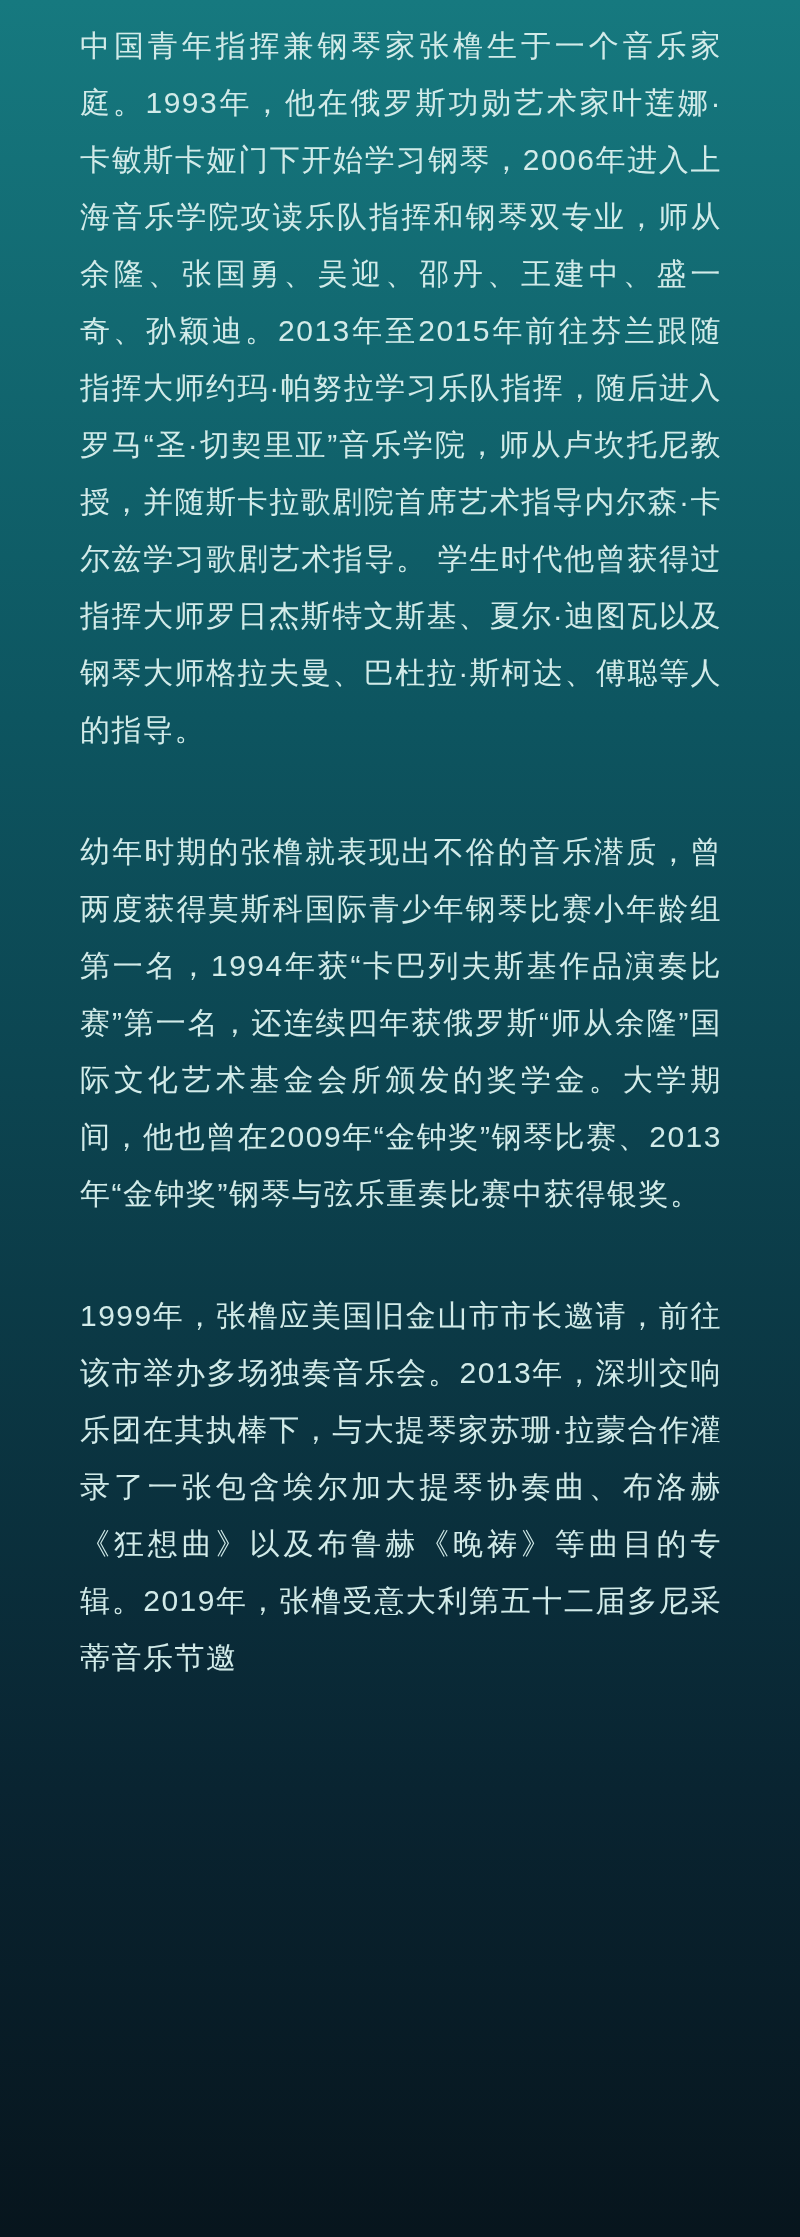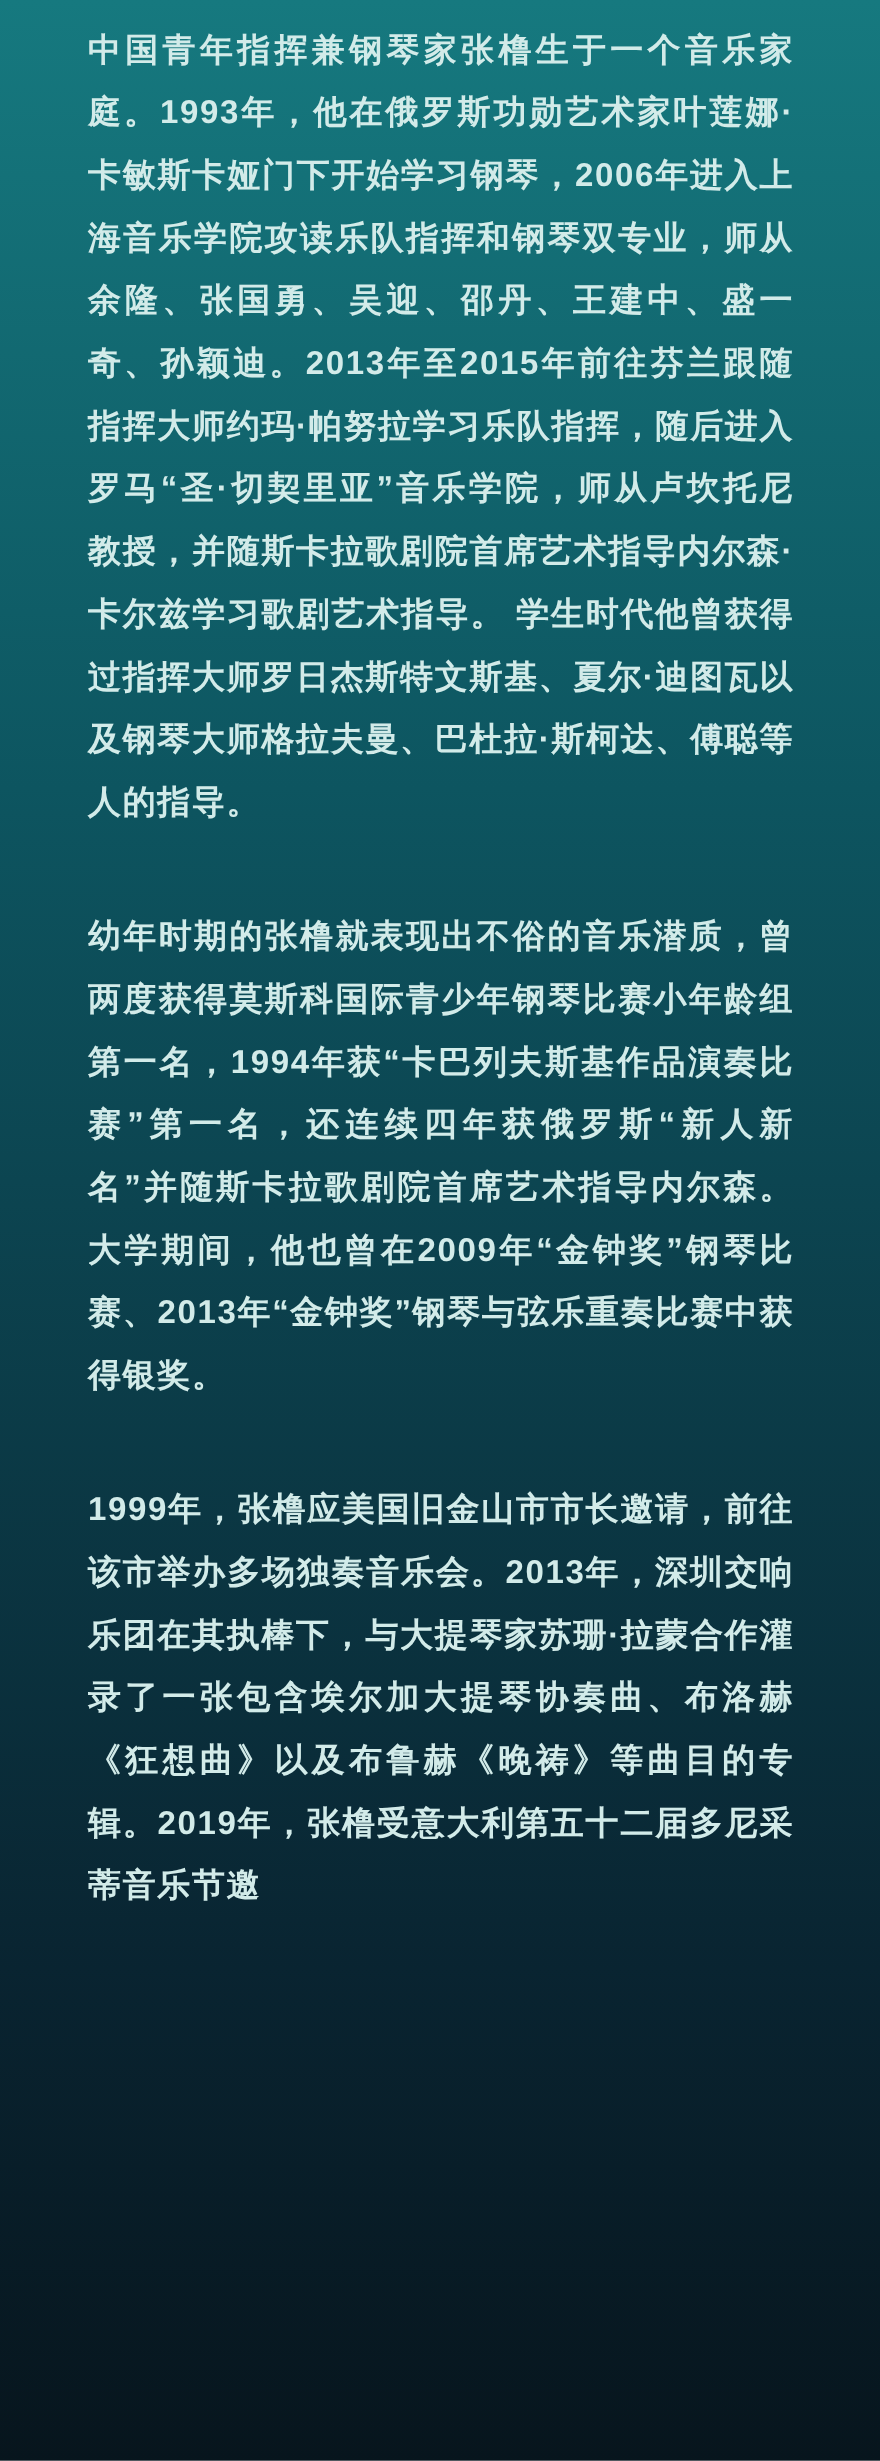--- a/index.html
+++ b/index.html
@@ -22,27 +22,27 @@
     box-sizing: border-box;
     width: 800px;
     padding: 17px 78px 0 80px;
   }
   .para {
     margin: 0 0 65px 0;
     color: #d2ebe9;
     font-size: 30px;
     line-height: 57px;
     letter-spacing: 1.5px;
-    font-weight: 700;
+    font-weight: 400;
     text-align: justify;
     text-justify: inter-ideograph;
     word-break: break-all;
   }
   .para:last-child { margin-bottom: 0; }
 </style>
 </head>
 <body style="background: linear-gradient(rgb(22, 121, 127) 0%, rgb(13, 85, 96) 32%, rgb(12, 69, 81) 48%, rgb(9, 36, 49) 80%, rgb(7, 21, 29) 100%);">
 
 <main class="article">
     <p class="para" style="color: rgb(210, 235, 233);">中国青年指挥兼钢琴家张橹生于一个音乐家庭。1993年，他在俄罗斯功勋艺术家叶莲娜·卡敏斯卡娅门下开始学习钢琴，2006年进入上海音乐学院攻读乐队指挥和钢琴双专业，师从余隆、张国勇、吴迎、邵丹、王建中、盛一奇、孙颖迪。2013年至2015年前往芬兰跟随指挥大师约玛·帕努拉学习乐队指挥，随后进入罗马“圣·切契里亚”音乐学院，师从卢坎托尼教授，并随斯卡拉歌剧院首席艺术指导内尔森·卡尔兹学习歌剧艺术指导。 学生时代他曾获得过指挥大师罗日杰斯特文斯基、夏尔·迪图瓦以及钢琴大师格拉夫曼、巴杜拉·斯柯达、傅聪等人的指导。</p>
-    <p class="para" style="color: rgb(210, 235, 233);">幼年时期的张橹就表现出不俗的音乐潜质，曾两度获得莫斯科国际青少年钢琴比赛小年龄组第一名，1994年获“卡巴列夫斯基作品演奏比赛”第一名，还连续四年获俄罗斯“新人新名”并随斯卡拉歌剧院首席艺术指导内尔森。大学期间，他也曾在2009年“金钟奖”钢琴比赛、2013年“金钟奖”钢琴与弦乐重奏比赛中获得银奖。</p>
+    <p class="para" style="color: rgb(210, 235, 233);">幼年时期的张橹就表现出不俗的音乐潜质，曾两度获得莫斯科国际青少年钢琴比赛小年龄组第一名，1994年获“卡巴列夫斯基作品演奏比赛”第一名，还连续四年获俄罗斯“师从余隆”国际文化艺术基金会所颁发的奖学金。大学期间，他也曾在2009年“金钟奖”钢琴比赛、2013年“金钟奖”钢琴与弦乐重奏比赛中获得银奖。</p>
     <p class="para" style="color: rgb(210, 235, 233);">1999年，张橹应美国旧金山市市长邀请，前往该市举办多场独奏音乐会。2013年，深圳交响乐团在其执棒下，与大提琴家苏珊·拉蒙合作灌录了一张包含埃尔加大提琴协奏曲、布洛赫《狂想曲》以及布鲁赫《晚祷》等曲目的专辑。2019年，张橹受意大利第五十二届多尼采蒂音乐节邀</p>
   </main>
 
 </body></html>

